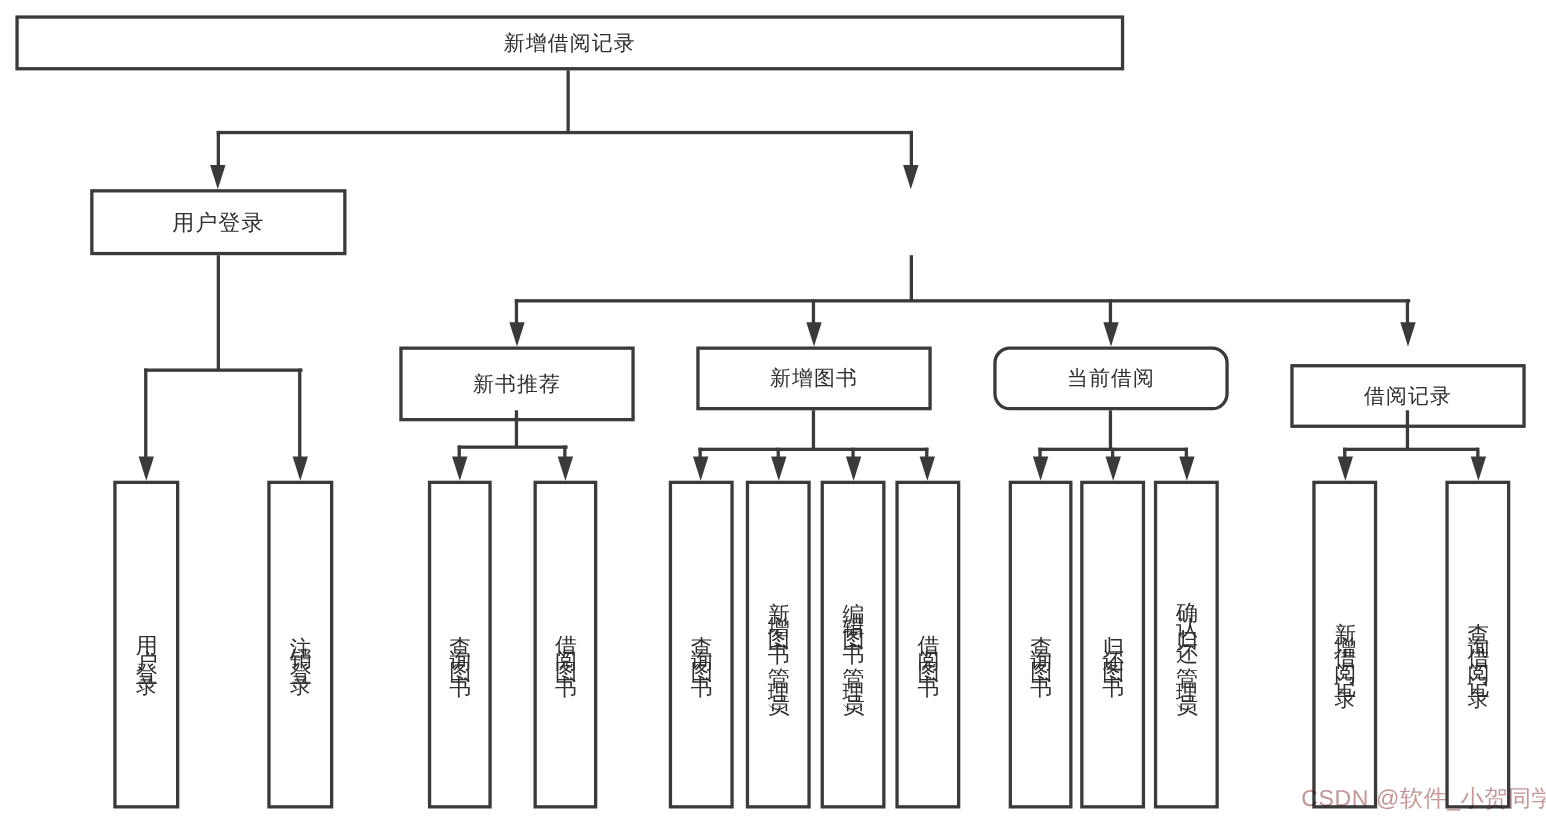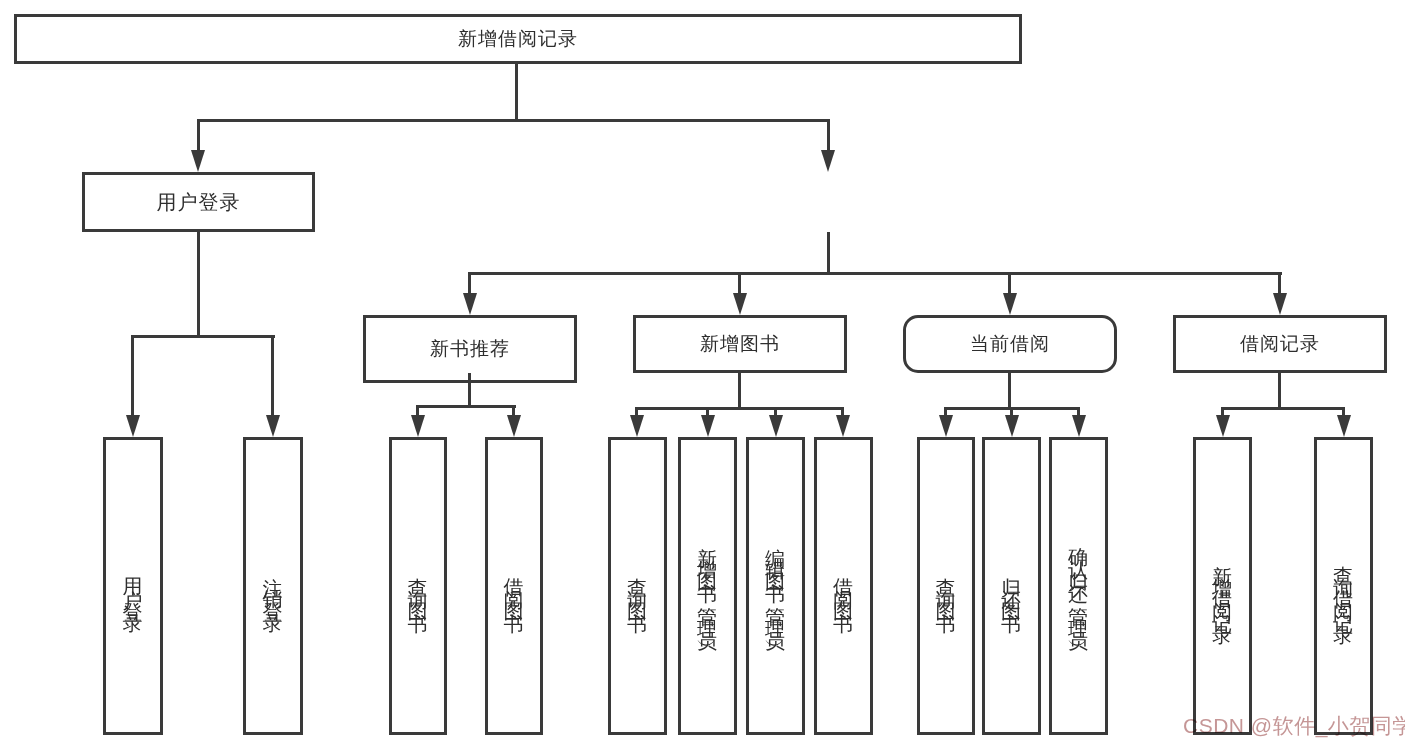--- a/index.html
+++ b/index.html
@@ -60,21 +60,21 @@
   </div>
 
   <div class="node" style="left:633px; top:315px; width:214px; height:58px;">
     <span>新增图书</span>
   </div>
 
   <div class="node" style="left:903px; top:315px; width:214px; height:58px;border-radius:15px;">
     <span>当前借阅</span>
   </div>
 
-  <div class="node" style="left:1173px; top:315px; width:214px; height:58px;">
+  <div class="node" style="left:1173px; top:331px; width:214px; height:58px;">
     <span>借阅记录</span>
   </div>
 
   <div class="leaf" style="left:103px; top:437px; width:60px; height:298px;">
     <span>用户登录</span>
   </div>
   <div class="leaf" style="left:243px; top:437px; width:60px; height:298px;">
     <span>注销登录</span>
   </div>
 

